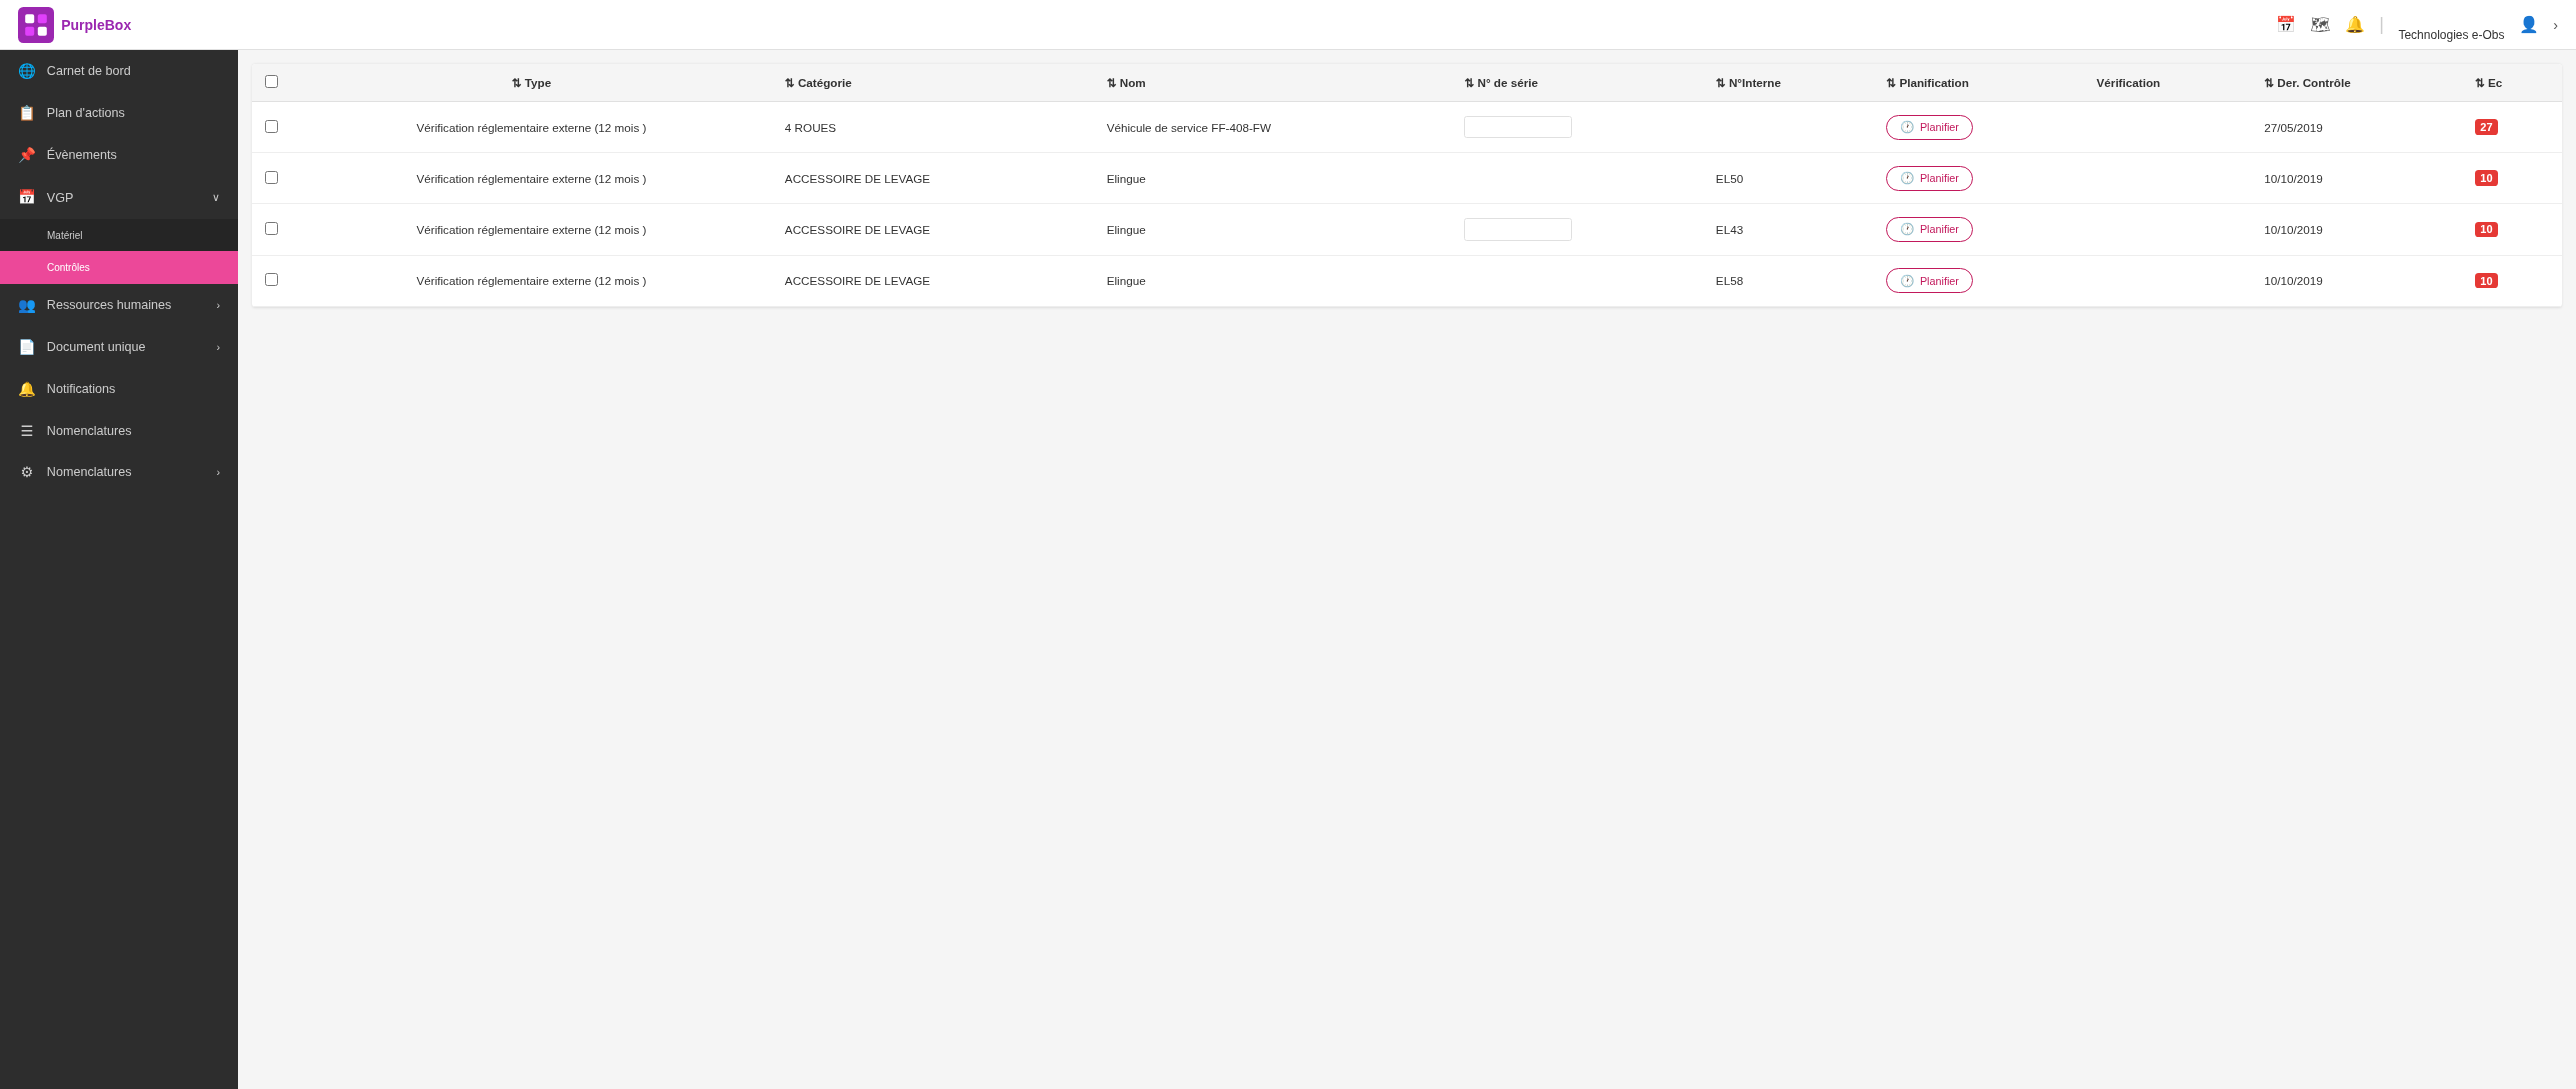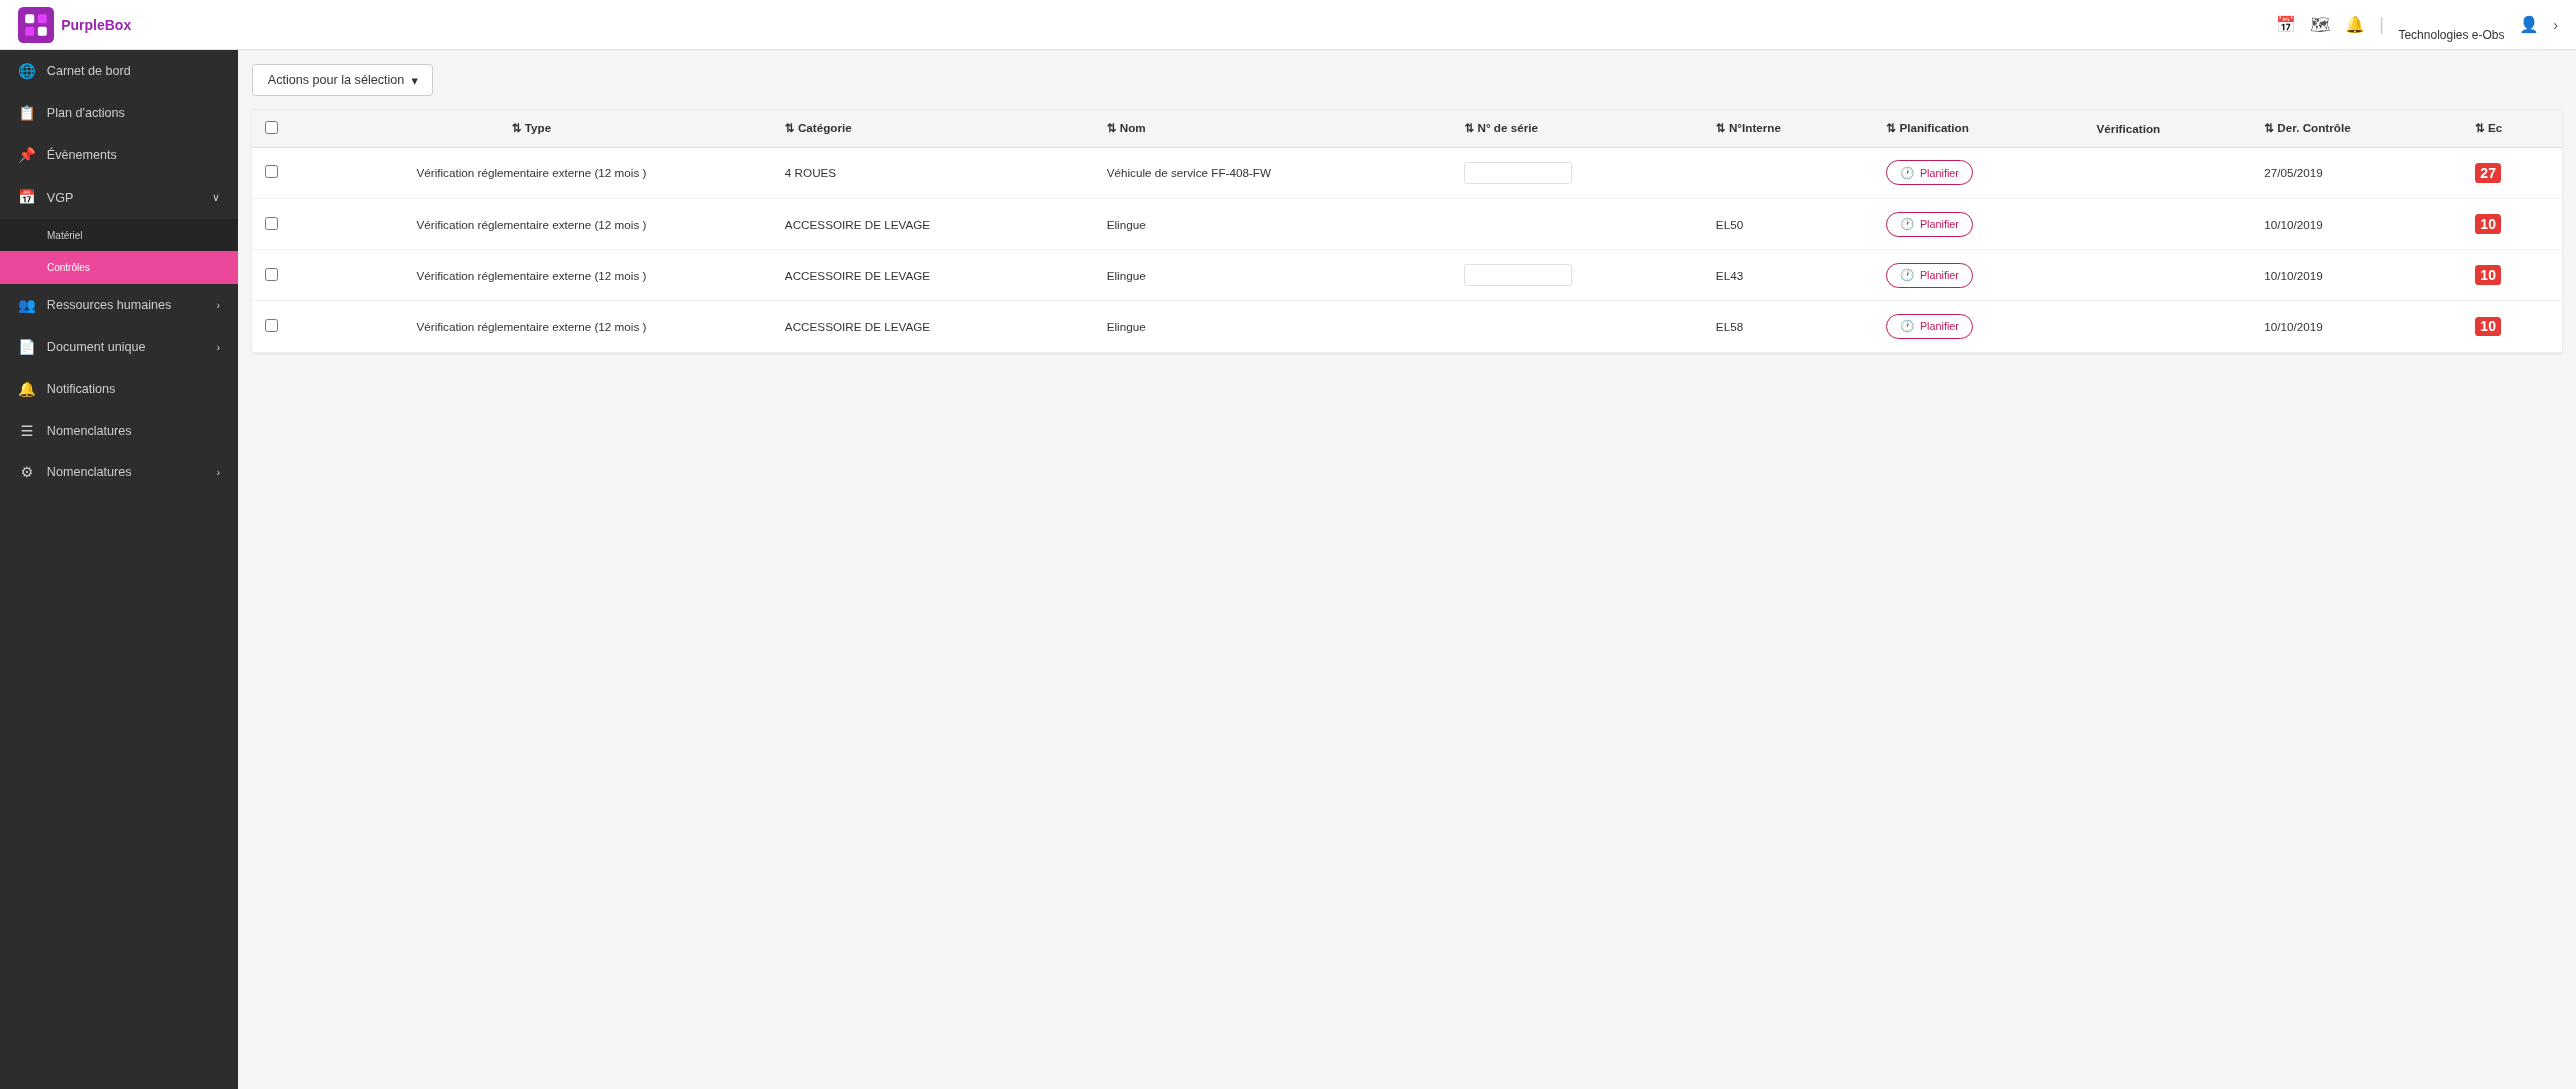--- a/index.html
+++ b/index.html
@@ -182,21 +182,21 @@
       white-space: nowrap;
     }
     .planifier-icon {
       font-size: 11.7px;
     }
     .badge-red {
       background: #e53935;
       color: #fff;
       border-radius: 3.6px;
       padding: 1.8px 5.4px;
-      font-size: 14px;
+      font-size: 11px;
       font-weight: bold;
       min-width: 21.5px;
       text-align: center;
       display: inline-block;
     }
     .n-serie-input {
       border: 0.9px solid #e0e0e0;
       border-radius: 2.7px;
       padding: 3.6px 7.2px;
       font-size: 11.7px;
@@ -301,26 +301,20 @@
     <div class="sidebar-item">
       <span class="sidebar-item-icon">⚙</span>
       <span class="sidebar-item-label">Nomenclatures</span>
       <span class="sidebar-item-chevron">›</span>
     </div>
 
   </nav>
 
   <div class="content">
 
-    <div class="actions-bar">
-      <button class="actions-button">
-        <span>Actions pour la sélection</span>
-        <span>▾</span>
-      </button>
-    </div>
 
     <div class="table-container">
       <table>
         <thead>
           <tr>
             <th class="checkbox-cell">
               <input type="checkbox" style="">
             </th>
             <th class="type-cell">
               <span>⇅ Type</span>

